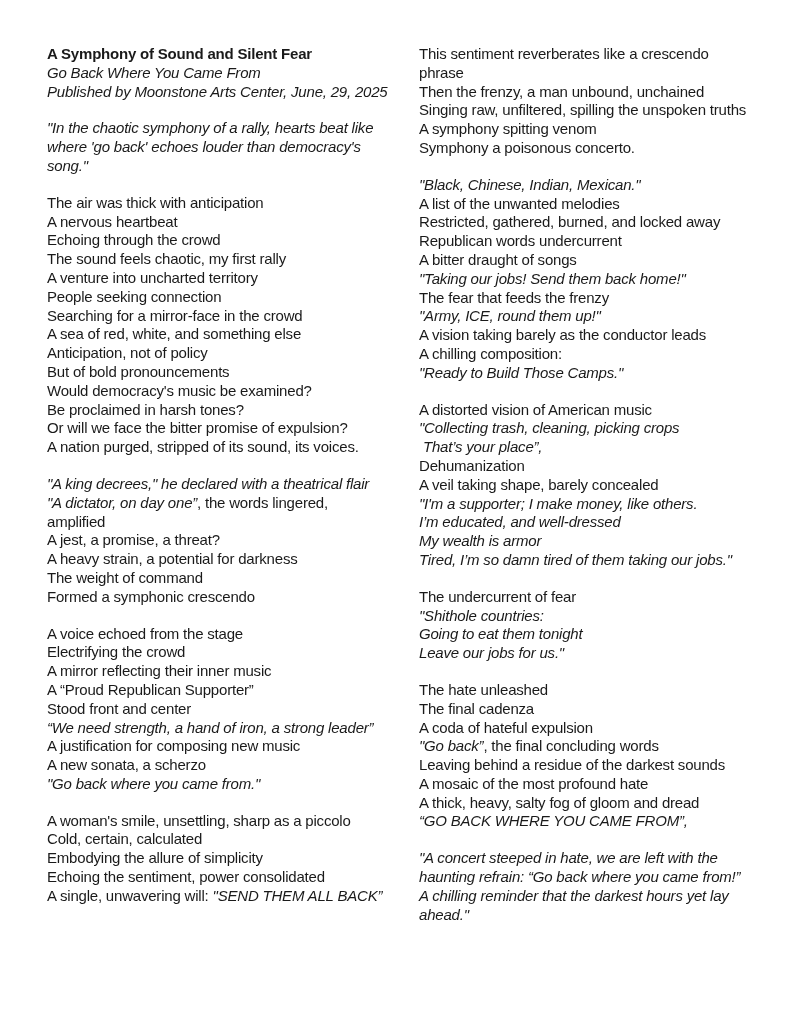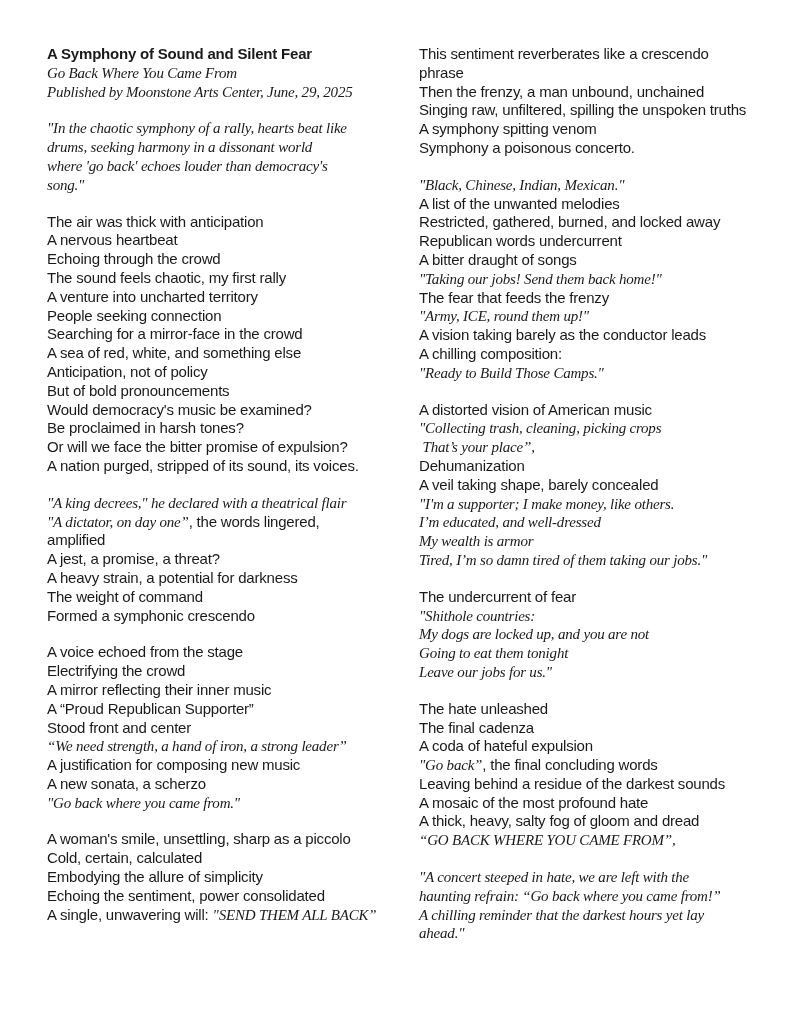--- a/index.html
+++ b/index.html
@@ -25,36 +25,35 @@
     flex: 0 0 auto;
   }
   #col-left  { width: 372px; }
   #col-right { width: 360px; }
   .stanza {
     margin: 0 0 18px 0;
   }
   .line {
     white-space: pre;
   }
-  .i { font-style: italic; font-family: Liberation Serif, serif; }
+  .i { font-style: italic; }
   .b { font-weight: 700; }
 </style>
 </head>
 <body>
 
 <div class="page">
   <div class="column" id="col-left">
       <div class="stanza">
         <div class="line"><span class="b">A Symphony of Sound and Silent Fear</span></div>
         <div class="line"><span class="i">Go Back Where You Came From</span></div>
         <div class="line"><span class="i">Published by Moonstone Arts Center, June, 29, 2025</span></div>
       </div>
       <div class="stanza">
         <div class="line"><span class="i">"In the chaotic symphony of a rally, hearts beat like</span></div>
-        <div class="line"><span class="i">drums, seeking harmony in a dissonant world</span></div>
         <div class="line"><span class="i">where 'go back' echoes louder than democracy's</span></div>
         <div class="line"><span class="i">song."</span></div>
       </div>
       <div class="stanza">
         <div class="line"><span>The air was thick with anticipation</span></div>
         <div class="line"><span>A nervous heartbeat</span></div>
         <div class="line"><span>Echoing through the crowd</span></div>
         <div class="line"><span>The sound feels chaotic, my first rally</span></div>
         <div class="line"><span>A venture into uncharted territory</span></div>
         <div class="line"><span>People seeking connection</span></div>
@@ -124,21 +123,20 @@
         <div class="line"><span>Dehumanization</span></div>
         <div class="line"><span>A veil taking shape, barely concealed</span></div>
         <div class="line"><span class="i">"I'm a supporter; I make money, like others.</span></div>
         <div class="line"><span class="i">I’m educated, and well-dressed</span></div>
         <div class="line"><span class="i">My wealth is armor</span></div>
         <div class="line"><span class="i">Tired, I’m so damn tired of them taking our jobs."</span></div>
       </div>
       <div class="stanza">
         <div class="line"><span>The undercurrent of fear</span></div>
         <div class="line"><span class="i">"Shithole countries:</span></div>
-        <div class="line"><span class="i">My dogs are locked up, and you are not</span></div>
         <div class="line"><span class="i">Going to eat them tonight</span></div>
         <div class="line"><span class="i">Leave our jobs for us."</span></div>
       </div>
       <div class="stanza">
         <div class="line"><span>The hate unleashed</span></div>
         <div class="line"><span>The final cadenza</span></div>
         <div class="line"><span>A coda of hateful expulsion</span></div>
         <div class="line"><span class="i">"Go back”</span><span>, the final concluding words</span></div>
         <div class="line"><span>Leaving behind a residue of the darkest sounds</span></div>
         <div class="line"><span>A mosaic of the most profound hate</span></div>

